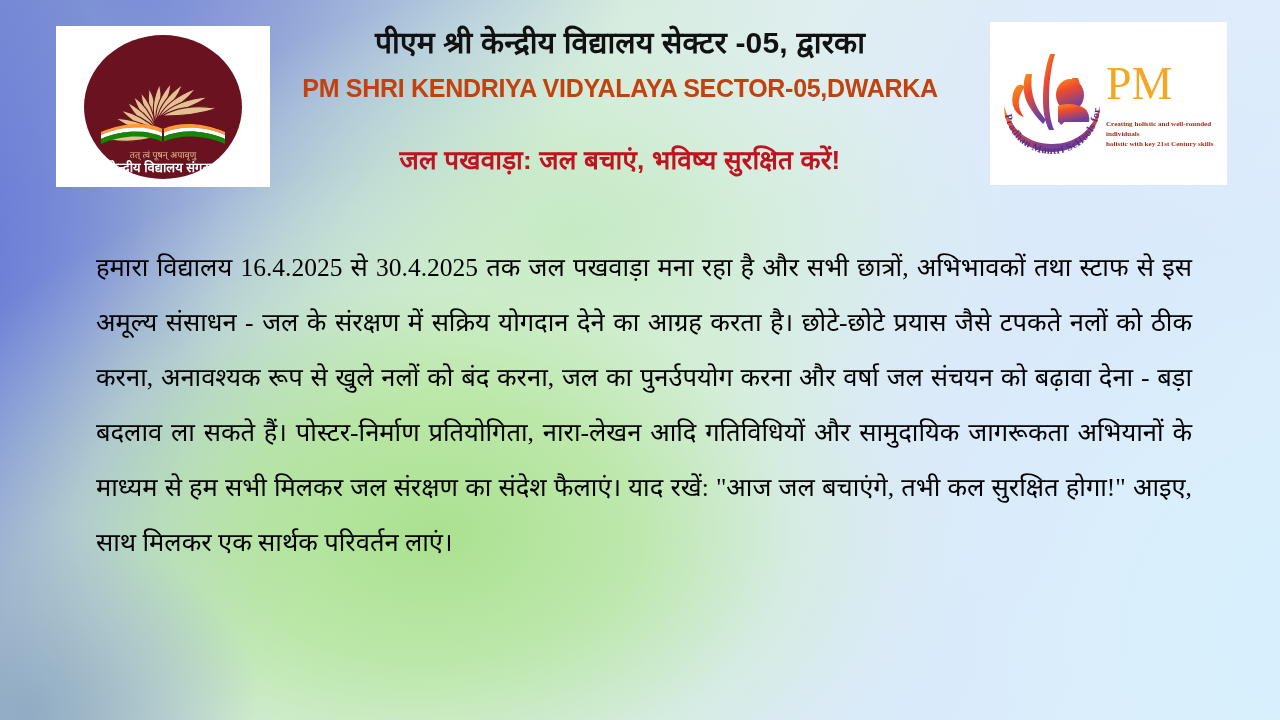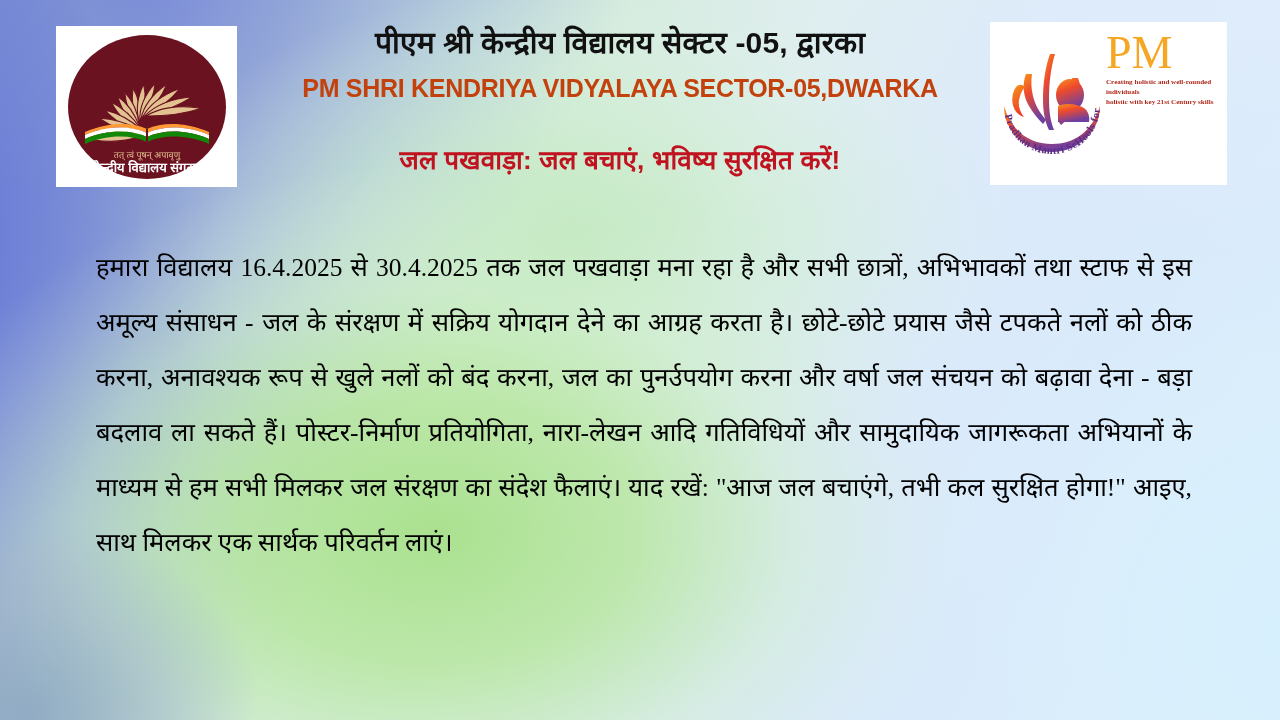--- a/index.html
+++ b/index.html
@@ -96,21 +96,21 @@
     height: 200px;
   }
 
   .logo-box {
     position: absolute;
     background: #ffffff;
   }
   .logo-box.kvs {
     left: 56px;
     top: 26px;
-    width: 181px;
+    width: 214px;
     height: 161px;
     text-align: right;
   }
   .logo-box.pmshri {
     left: 990px;
     top: 22px;
     width: 237px;
     height: 163px;
     display: flex;
     align-items: center;
@@ -146,36 +146,37 @@
     top: 8px;
     width: 116px;
   }
   .pmshri-pm {
     font-family: "Liberation Serif", "DejaVu Serif", serif;
     font-size: 46px;
     line-height: 0.84;
     font-weight: 400;
     color: #f5a623;
     letter-spacing: 0px;
+    margin-top: 31px;
   }
   .pmshri-shri {
     font-family: "Liberation Serif", "DejaVu Serif", serif;
     font-size: 48px;
     line-height: 0.9;
     font-weight: 400;
     color: #e8432a;
     letter-spacing: -1px;
   }
   .pmshri-tag {
     font-family: "Liberation Serif", "DejaVu Serif", serif;
     font-size: 7.1px;
     line-height: 1.45;
     font-weight: 700;
     color: #b02a1c;
-    margin-top: 4px;
+    margin-top: 15px;
     width: 118px;
   }
 
   .title-block {
     position: absolute;
     left: 250px;
     top: 24px;
     width: 740px;
     text-align: center;
   }

